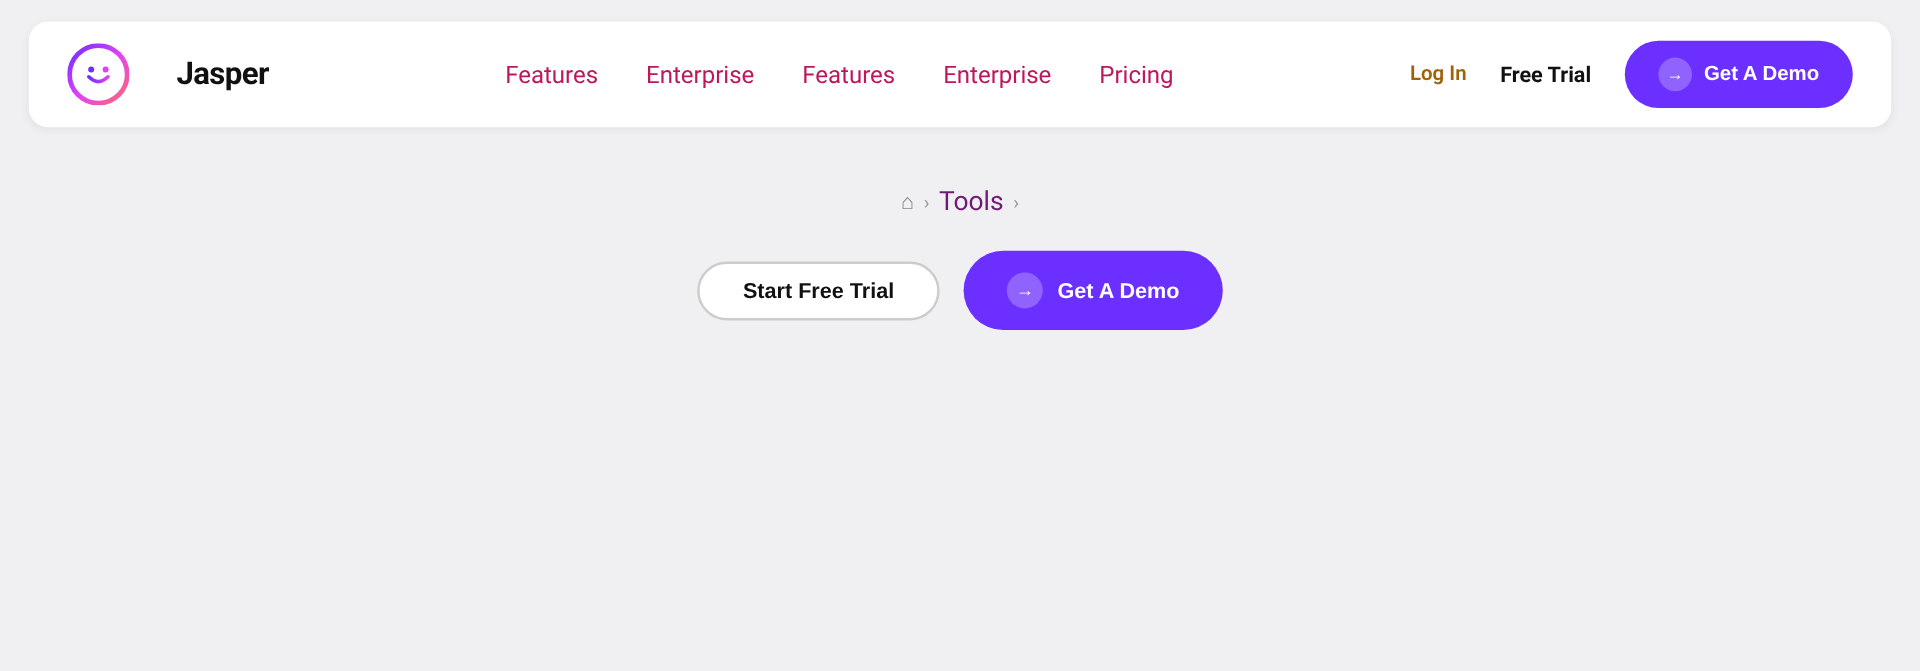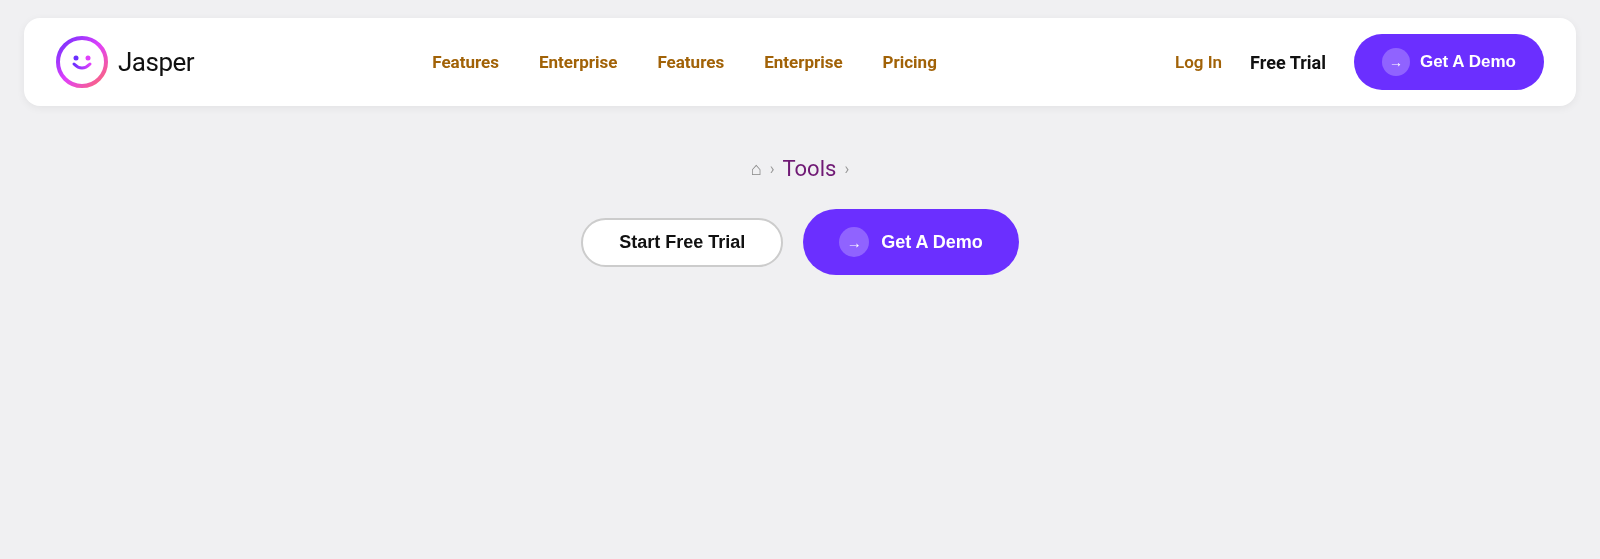--- a/index.html
+++ b/index.html
@@ -34,36 +34,37 @@
       gap: 10px;
     }
 
     .logo-icon {
       width: 52px;
       height: 52px;
     }
 
     .logo-text {
       font-size: 26px;
-      font-weight: 400;
+      font-weight: 700;
       color: #111;
       letter-spacing: -0.5px;
+      margin-left: 29px;
     }
 
     .navbar-center {
       display: flex;
       align-items: center;
       gap: 40px;
     }
 
     .nav-link {
-      font-size: 17px;
-      color: #a16207;
+      font-size: 20px;
+      color: #be185d;
       text-decoration: none;
-      font-weight: 700;
+      font-weight: 400;
       cursor: pointer;
     }
 
     .navbar-right {
       display: flex;
       align-items: center;
       gap: 28px;
     }
 
     .nav-login {

